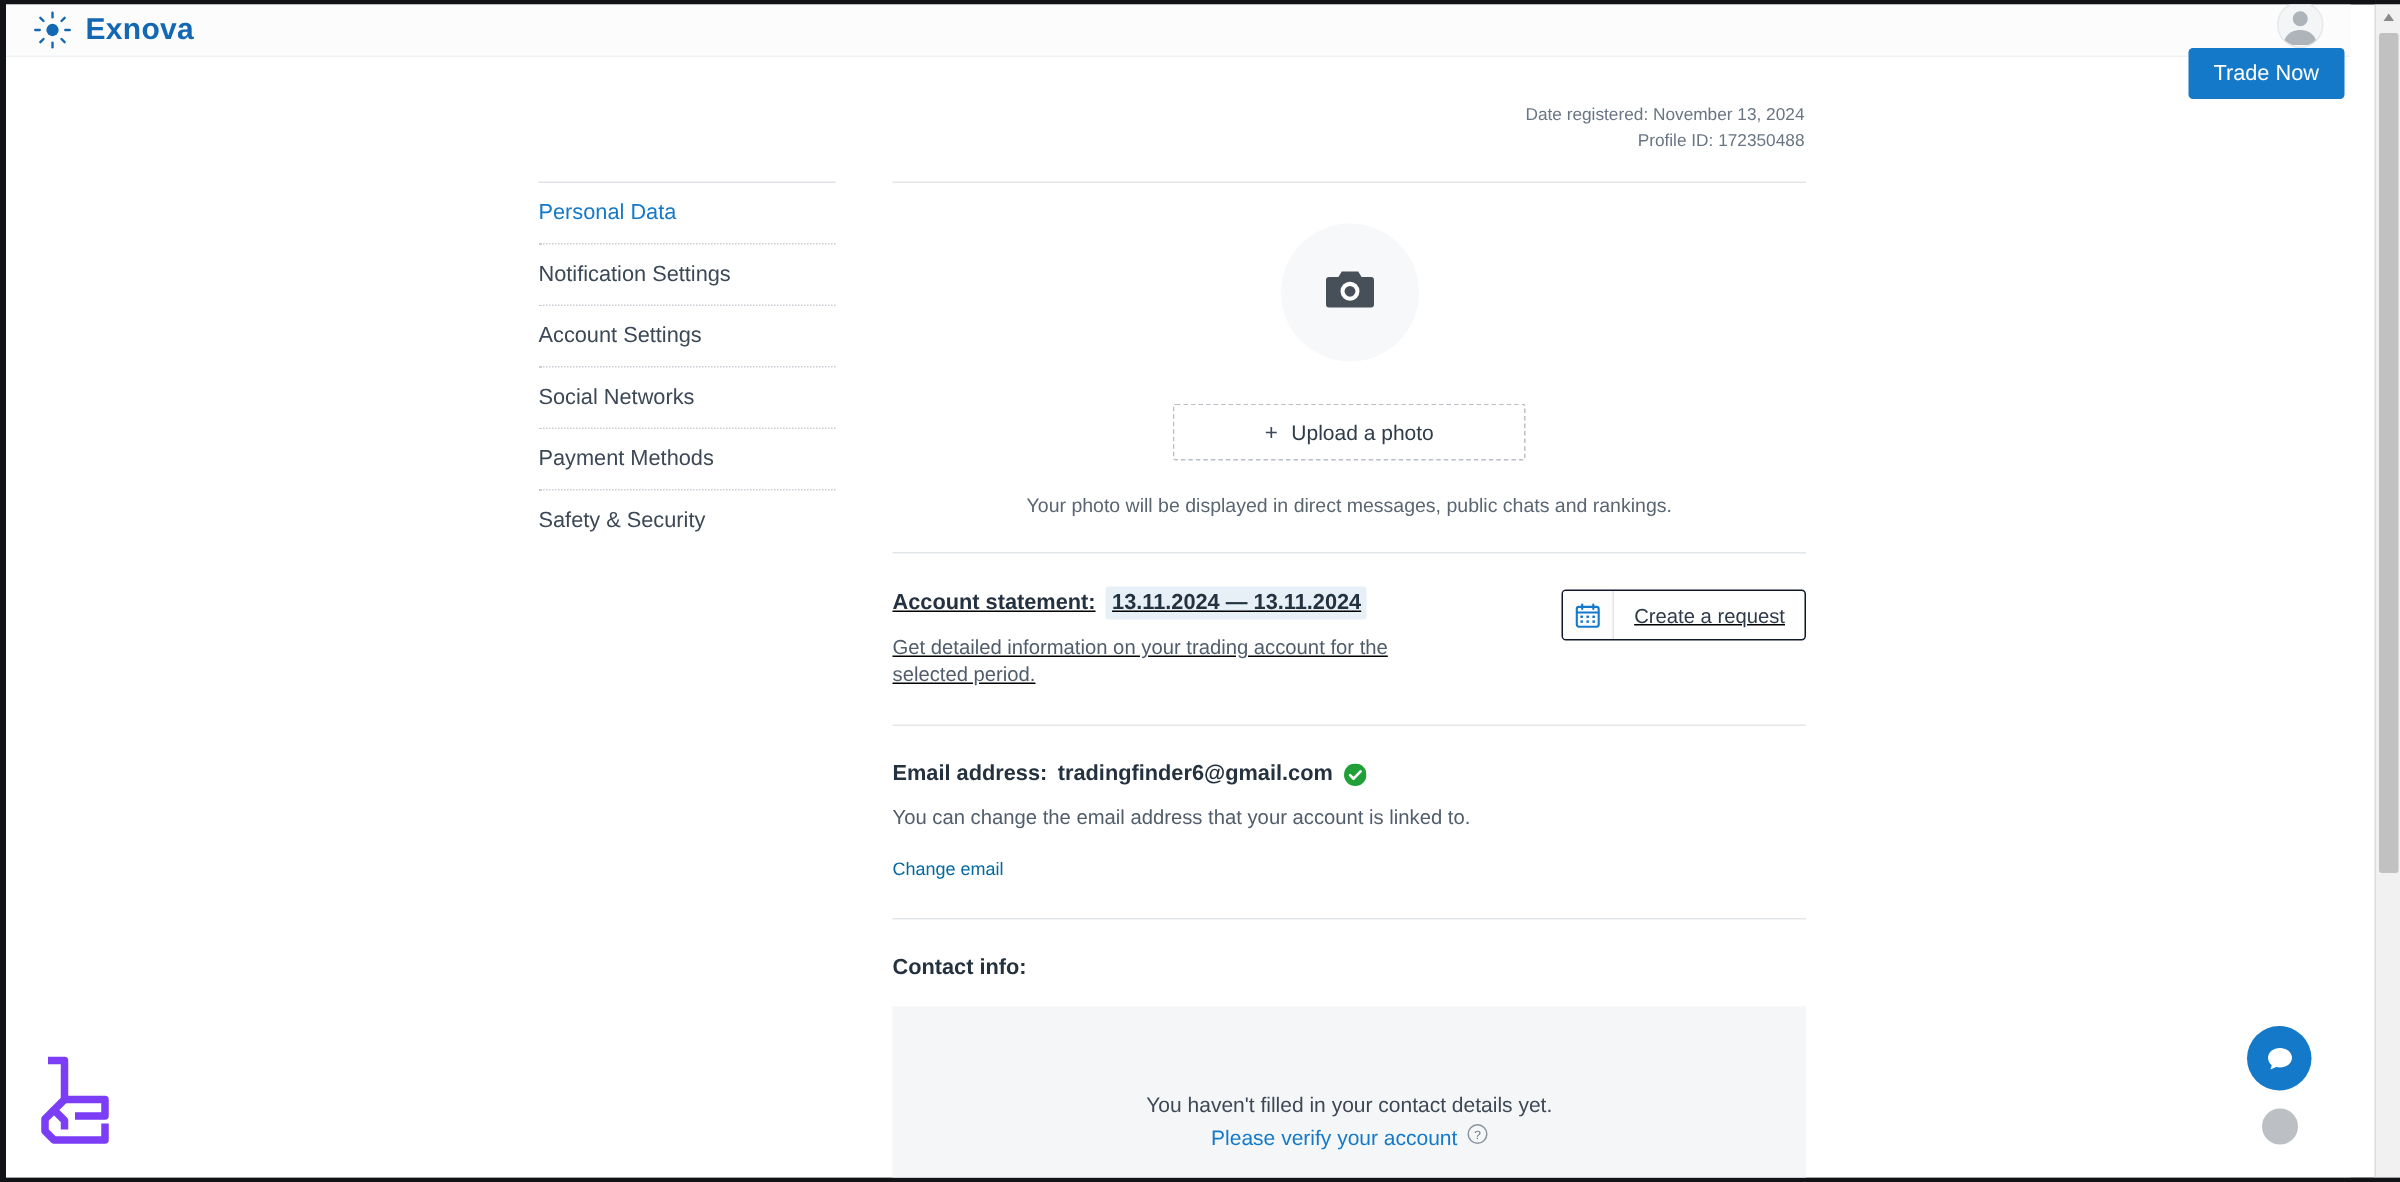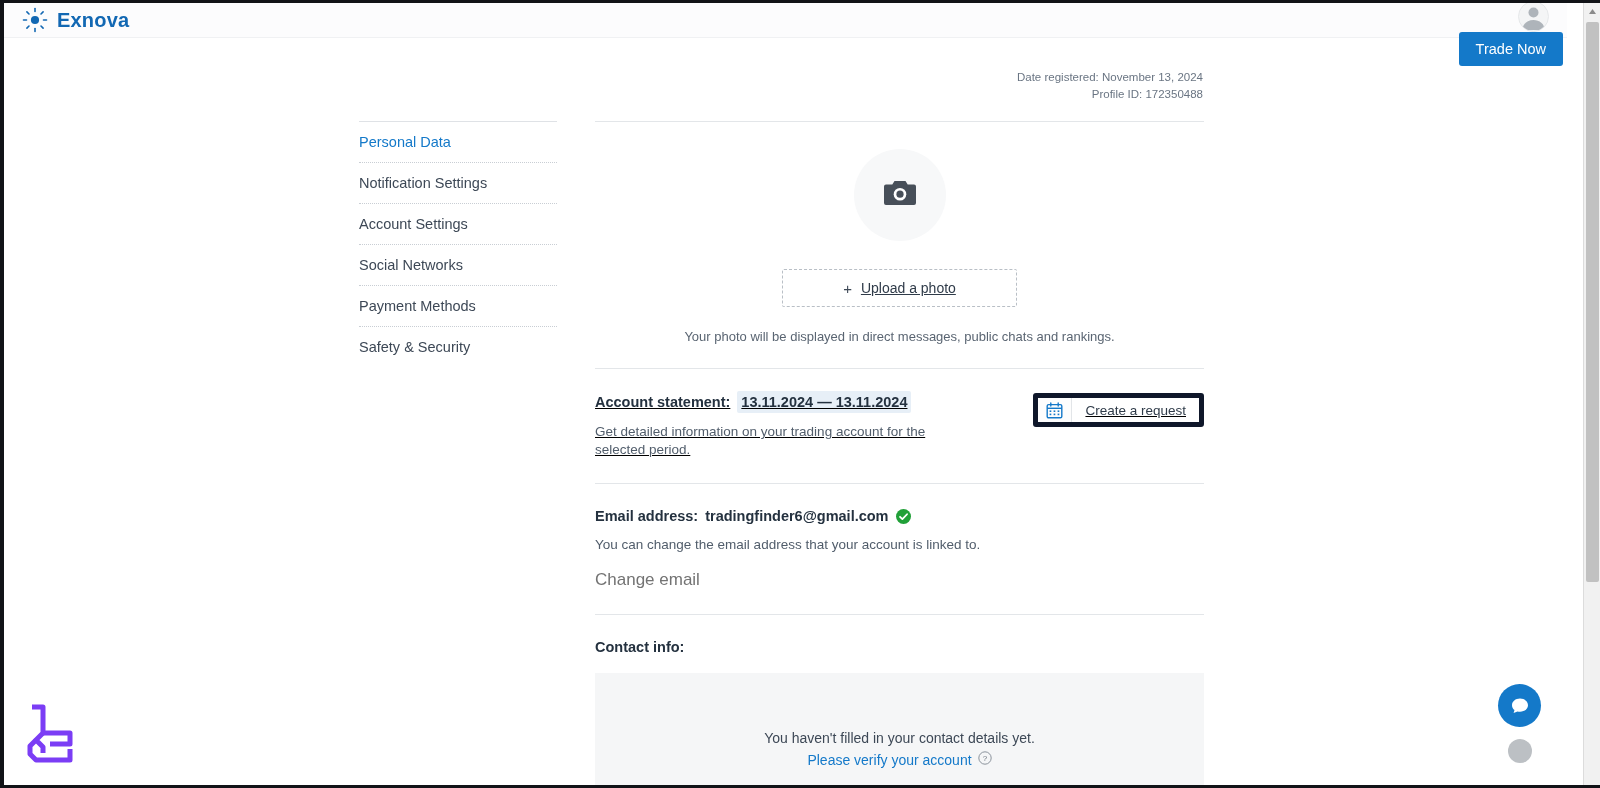--- a/index.html
+++ b/index.html
@@ -166,21 +166,21 @@
     background: #ffffff;
     border-radius: 2px;
     display: flex;
     align-items: center;
     justify-content: center;
     gap: 9px;
     cursor: pointer;
     font-family: "Liberation Sans", sans-serif;
   }
   #upload-btn .plus { font-size: 15px; color: #3d4856; line-height: 1; }
-  #upload-btn .lbl { font-size: 14px; color: #2f3b49; text-decoration: underline; }
+  #upload-btn .lbl { font-size: 14px; color: #2f3b49; }
   .photo-hint {
     margin-top: 22px;
     font-size: 13px;
     color: #5a6572;
   }
 
   
   .section { padding: 22px 0 24px 0; }
   .sec-title {
     font-size: 14.5px;
@@ -200,33 +200,33 @@
     cursor: pointer;
   }
   .sec-desc {
     margin-top: 10px;
     font-size: 13.5px;
     color: #515d6b;
     line-height: 18px;
     max-width: 345px;
   }
   .link {
-    color: #737373;
-    font-size: 17px;
+    color: #0369a1;
+    font-size: 12px;
     cursor: pointer;
     display: inline-block;
   }
 
   
   .row-flex { display: flex; align-items: flex-start; justify-content: space-between; text-decoration: underline; }
 
   #create-request {
     display: flex;
     align-items: stretch;
-    border: 5px solid #0f172a;
+    border: 1px solid #0f172a;
     border-radius: 3px;
     background: #ffffff;
     cursor: pointer;
     height: 34px;
     margin-top: 2px;
     overflow: hidden;
   }
   #create-request .ic {
     width: 34px;
     display: flex;

